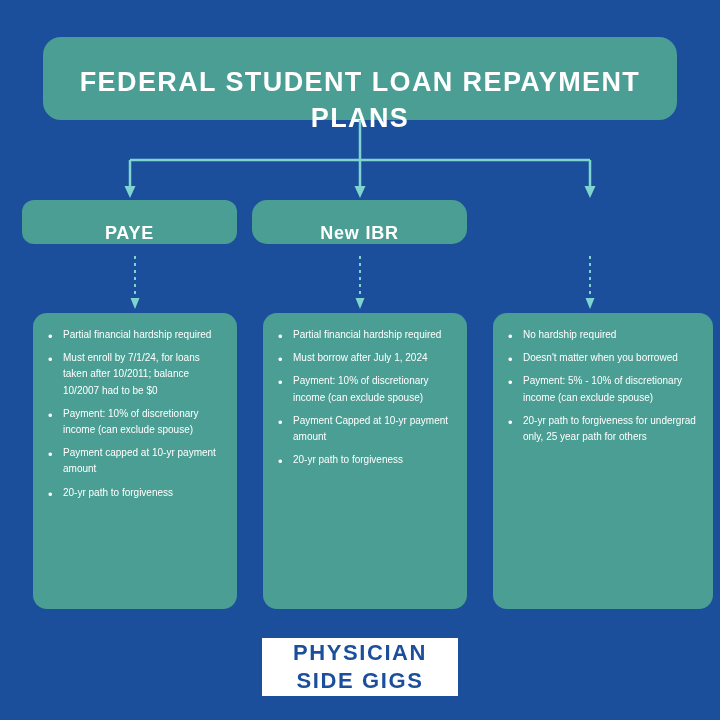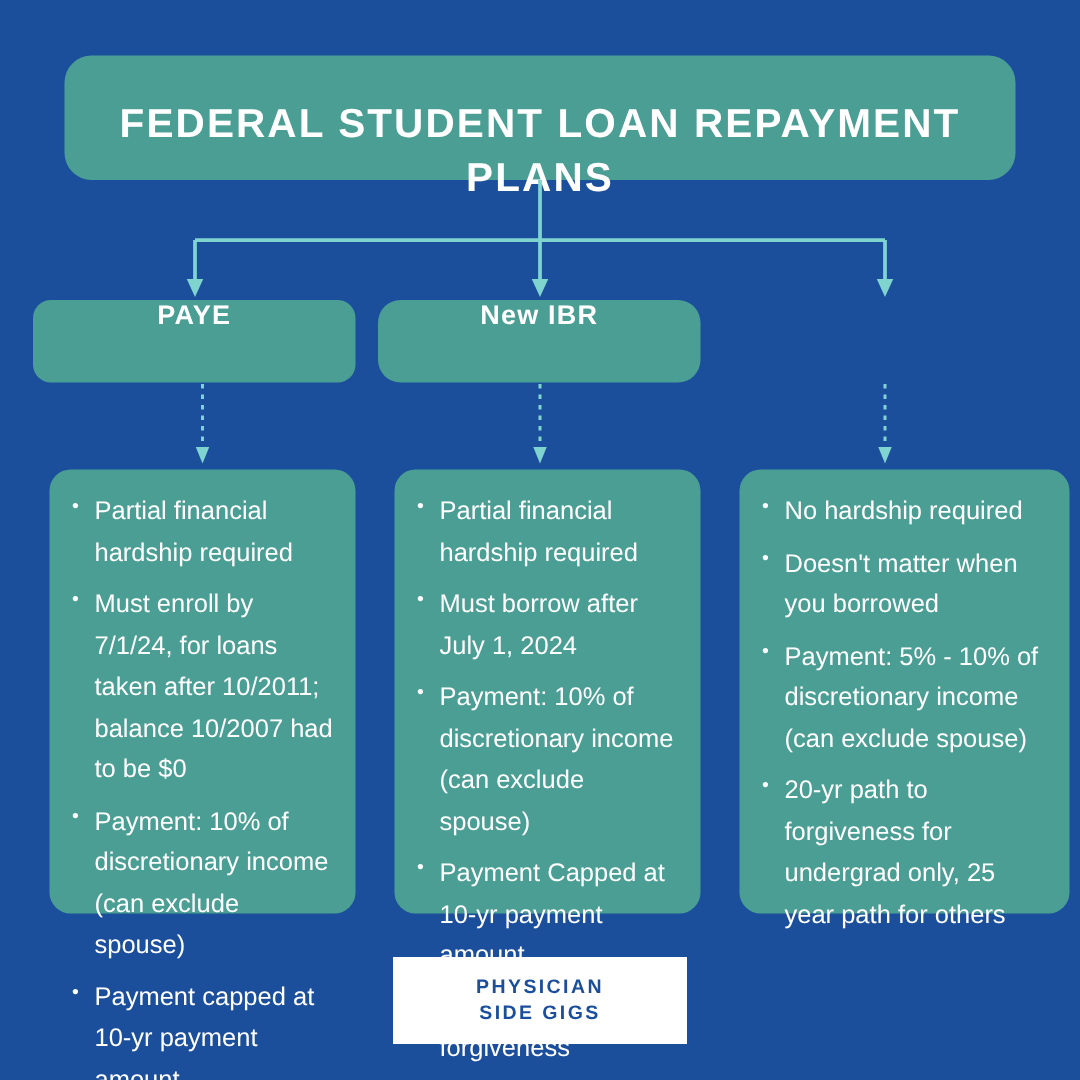--- a/index.html
+++ b/index.html
@@ -48,25 +48,25 @@
     position: absolute;
     left: 0;
     top: 0;
     width: 720px;
     height: 720px;
     pointer-events: none;
   }
   
   .col-head {
     position: absolute;
-    height: 55px;
+    height: 44px;
     background: #4a9e93;
     border-radius: 12px;
     display: flex;
-    align-items: flex-start;
+    align-items: flex-end;
     justify-content: center;
   }
   .col-head .head-text {
     color: #ffffff;
     font-size: 18px;
     font-weight: bold;
     letter-spacing: 0.8px;
   }
   .col-head.c0 { left: 22px;  top: 200px; width: 215px; }
   .col-head.c1 { left: 252px; top: 200px; width: 215px; border-radius: 15px; }
@@ -86,21 +86,21 @@
   .col-body.c2 { left: 493px; width: 220px; height: 296px; }
 
   .col-body ul {
     margin: 0;
     padding: 0 0 0 22px;
     list-style: none;
   }
   .col-body li {
     position: relative;
     color: #ffffff;
-    font-size: 17px;
+    font-size: 10px;
     line-height: 1.62;
     margin-bottom: 7px;
     padding-left: 2px;
   }
   .col-body li::before {
     content: "\2022";
     position: absolute;
     left: -13px;
     top: -1px;
     font-size: 13px;
@@ -116,21 +116,21 @@
     width: 196px;
     height: 58px;
     background: #ffffff;
     display: flex;
     flex-direction: column;
     align-items: center;
     justify-content: center;
   }
   .footer .line {
     color: #1b4f9c;
-    font-size: 13px;
+    font-size: 22px;
     font-weight: bold;
     letter-spacing: 1.6px;
     line-height: 1.28;
     text-transform: uppercase;
   }
 </style>
 </head>
 <body>
 
 <div class="canvas">

